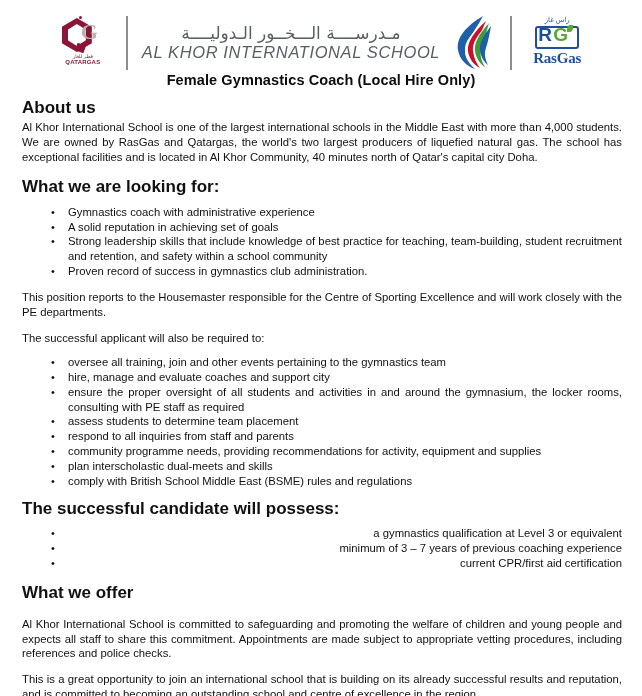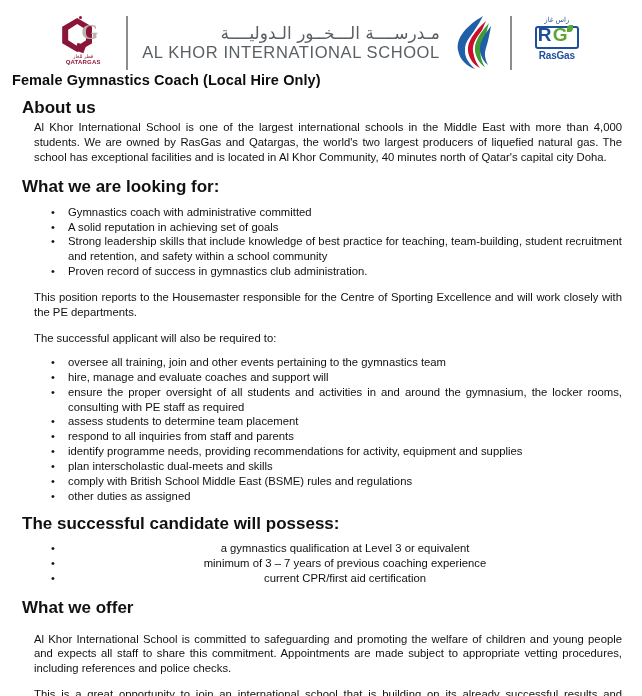--- a/index.html
+++ b/index.html
@@ -110,38 +110,40 @@
     text-align: center;
     font-size: 6px;
     font-weight: bold;
     color: #8a1538;
     letter-spacing: .2px;
   }
 
   
   .school-mark {
     flex: none;
+    text-align: center;
     padding-top: 2px;
   }
   .school-ar {
     font-size: 17px;
     color: #5a5f63;
     direction: rtl;
     letter-spacing: 1px;
     line-height: 1.25;
     font-family: "DejaVu Sans", sans-serif;
     white-space: nowrap;
   }
   .school-en {
     font-size: 16.5px;
     color: #5a5f63;
     letter-spacing: .6px;
     line-height: 1.2;
     white-space: nowrap;
     margin-top: -1px;
+    font-style: italic;
   }
 
   
   .flame-logo {
     flex: none;
     width: 44px;
     height: 56px;
     margin-left: 10px;
     margin-right: 2px;
   }
@@ -202,49 +204,51 @@
     height: 7px;
     background: #5aa832;
     border-radius: 60% 0 60% 0;
   }
   .rg-name {
     position: absolute;
     top: 34px;
     left: 0;
     width: 62px;
     text-align: center;
-    font-size: 10px;
+    font-size: 15px;
     font-weight: bold;
     color: #1f4f9c;
     letter-spacing: -.2px;
+    font-family: Liberation Serif, serif;
   }
 
   
   .doc-title {
+    text-align: center;
     font-size: 14.5px;
     font-weight: bold;
     color: #0d0d0d;
     margin: 2px 0 9px 0;
     letter-spacing: .1px;
   }
 
   
   .body-wrap {
     padding: 0 8px 0 10px;
     font-size: 11.3px;
     line-height: 1.32;
   }
   .sec-head {
     font-weight: bold;
     font-size: 17px;
     margin: 0 0 1px 0;
   }
   .para {
     text-align: justify;
-    margin: 0 0 0 12px;
+    margin: 0 0 0 0;
   }
   .gap-sm { height: 9px; }
   .gap-md { height: 11px; }
   .gap-xs { height: 5px; }
 
   ul.bullets {
     margin: 0;
     padding-left: 46px;
     list-style: none;
   }
@@ -254,21 +258,21 @@
     padding-left: 0;
     margin: 0;
   }
   ul.bullets > li::before {
     content: "\2022";
     position: absolute;
     left: -17px;
     top: 0;
     font-size: 11px;
   }
-  ul.bullets.tight > li { text-align: center; }
+  ul.bullets.tight > li { text-align: right; }
 </style>
 </head>
 <body>
 
 <div class="page">
 
   <div class="header">
 
     <div class="qg-logo">
       <div class="qg-dot"></div>
@@ -315,42 +319,41 @@
 
   <div class="body-wrap">
 
     <div class="sec-head">About us</div>
     <p class="para">Al Khor International School is one of the largest international schools in the Middle East with more than 4,000 students. We are owned by RasGas and Qatargas, the world's two largest producers of liquefied natural gas. The school has exceptional facilities and is located in Al Khor Community, 40 minutes north of Qatar's capital city Doha.</p>
 
     <div class="gap-md"></div>
     <div class="sec-head">What we are looking for:</div>
     <div class="gap-xs"></div>
     <ul class="bullets" id="looking-for-list">
-        <li>Gymnastics coach with administrative committed</li>
+        <li>Gymnastics coach with administrative experience</li>
         <li>A solid reputation in achieving set of goals</li>
         <li>Strong leadership skills that include knowledge of best practice for teaching,  team-building, student recruitment and retention, and safety within a school community</li>
         <li>Proven record of success in gymnastics club administration.</li>
       </ul>
 
     <div class="gap-md"></div>
     <p class="para">This position reports to the Housemaster responsible for the Centre of Sporting Excellence and will work closely with the PE departments.</p>
 
     <div class="gap-md"></div>
     <p class="para">The successful applicant will also be required to:</p>
     <div class="gap-sm"></div>
     <ul class="bullets" id="requirements-list">
         <li>oversee all training, join and other events pertaining to the gymnastics team</li>
-        <li>hire, manage and evaluate coaches and support will</li>
+        <li>hire, manage and evaluate coaches and support city</li>
         <li> ensure the proper oversight of all students and activities in and around the gymnasium, the locker rooms, consulting with PE staff as required</li>
         <li>assess students to determine team placement</li>
         <li>respond to all inquiries from staff and parents</li>
-        <li>identify programme needs, providing recommendations for activity, equipment and supplies</li>
+        <li>community programme needs, providing recommendations for activity, equipment and supplies</li>
         <li>plan interscholastic dual-meets and skills</li>
         <li>comply with British School Middle East (BSME) rules and regulations</li>
-        <li>other duties as assigned</li>
       </ul>
 
     <div class="gap-sm"></div>
     <div class="sec-head">The successful candidate will possess:</div>
     <div class="gap-xs"></div>
     <ul class="bullets tight" id="candidate-list">
         <li>a gymnastics qualification at Level 3 or equivalent</li>
         <li>minimum of 3 – 7 years of previous coaching experience</li>
         <li>current CPR/first aid certification</li>
       </ul>

